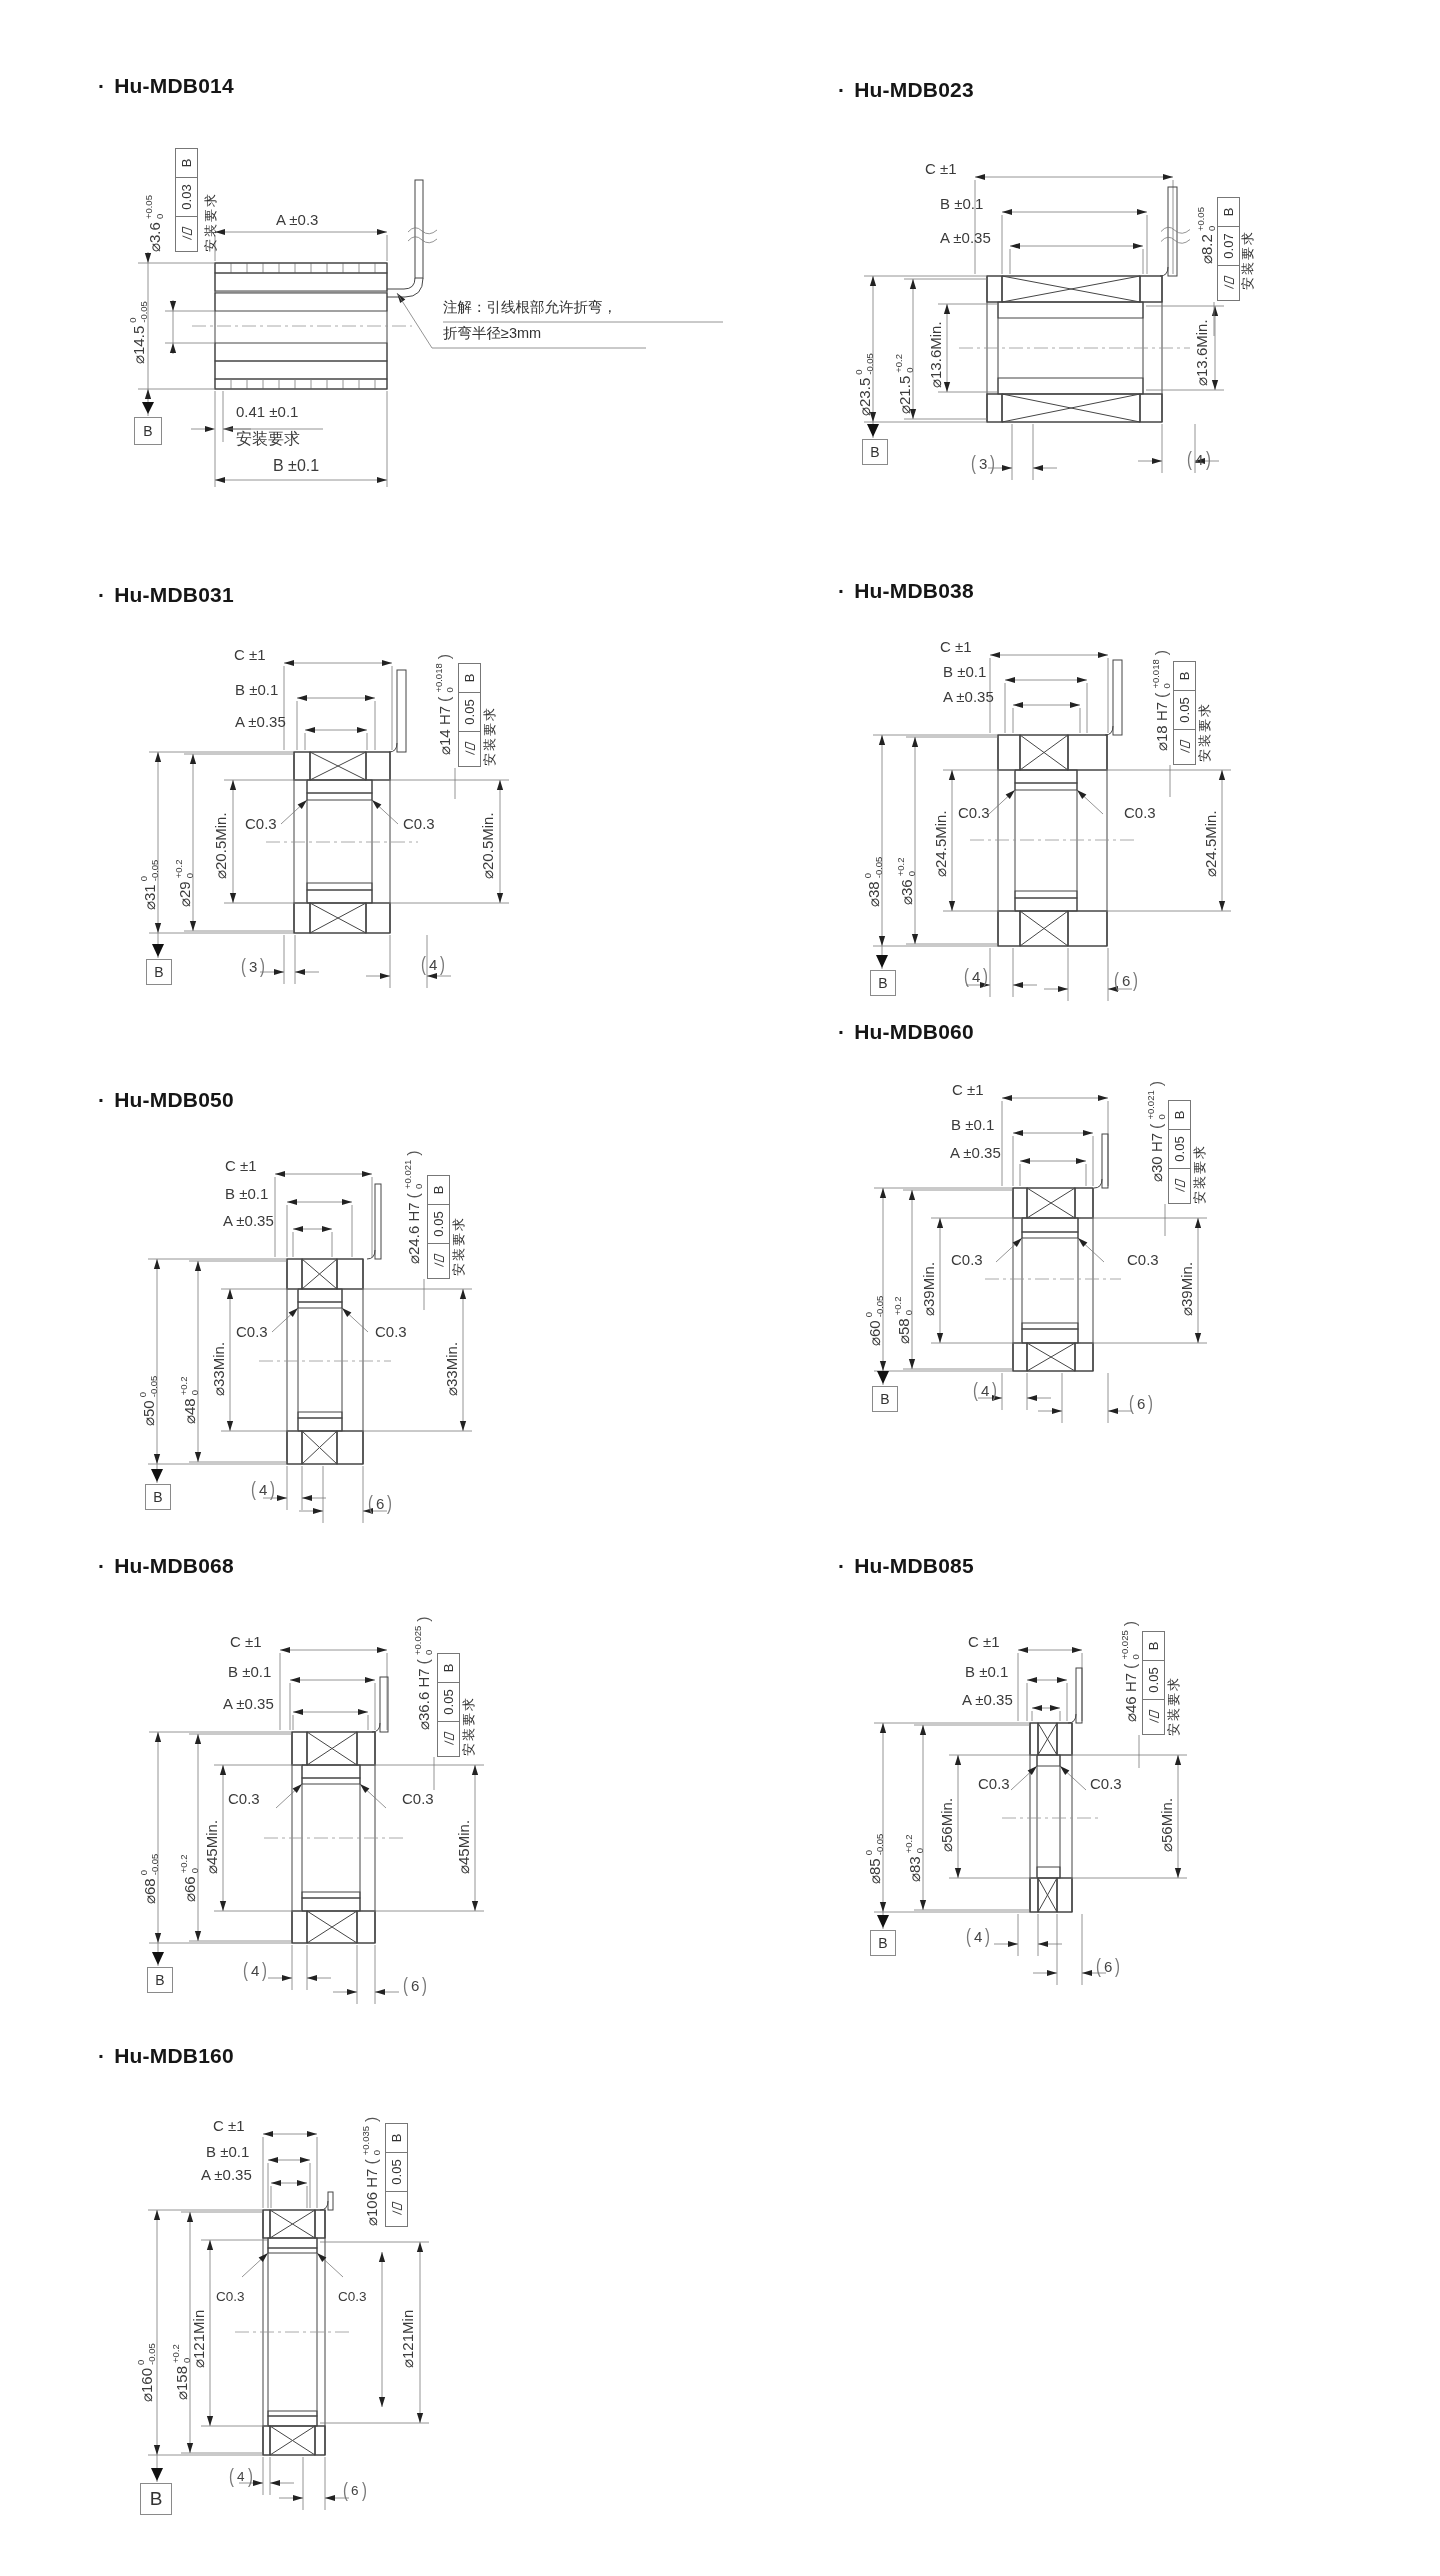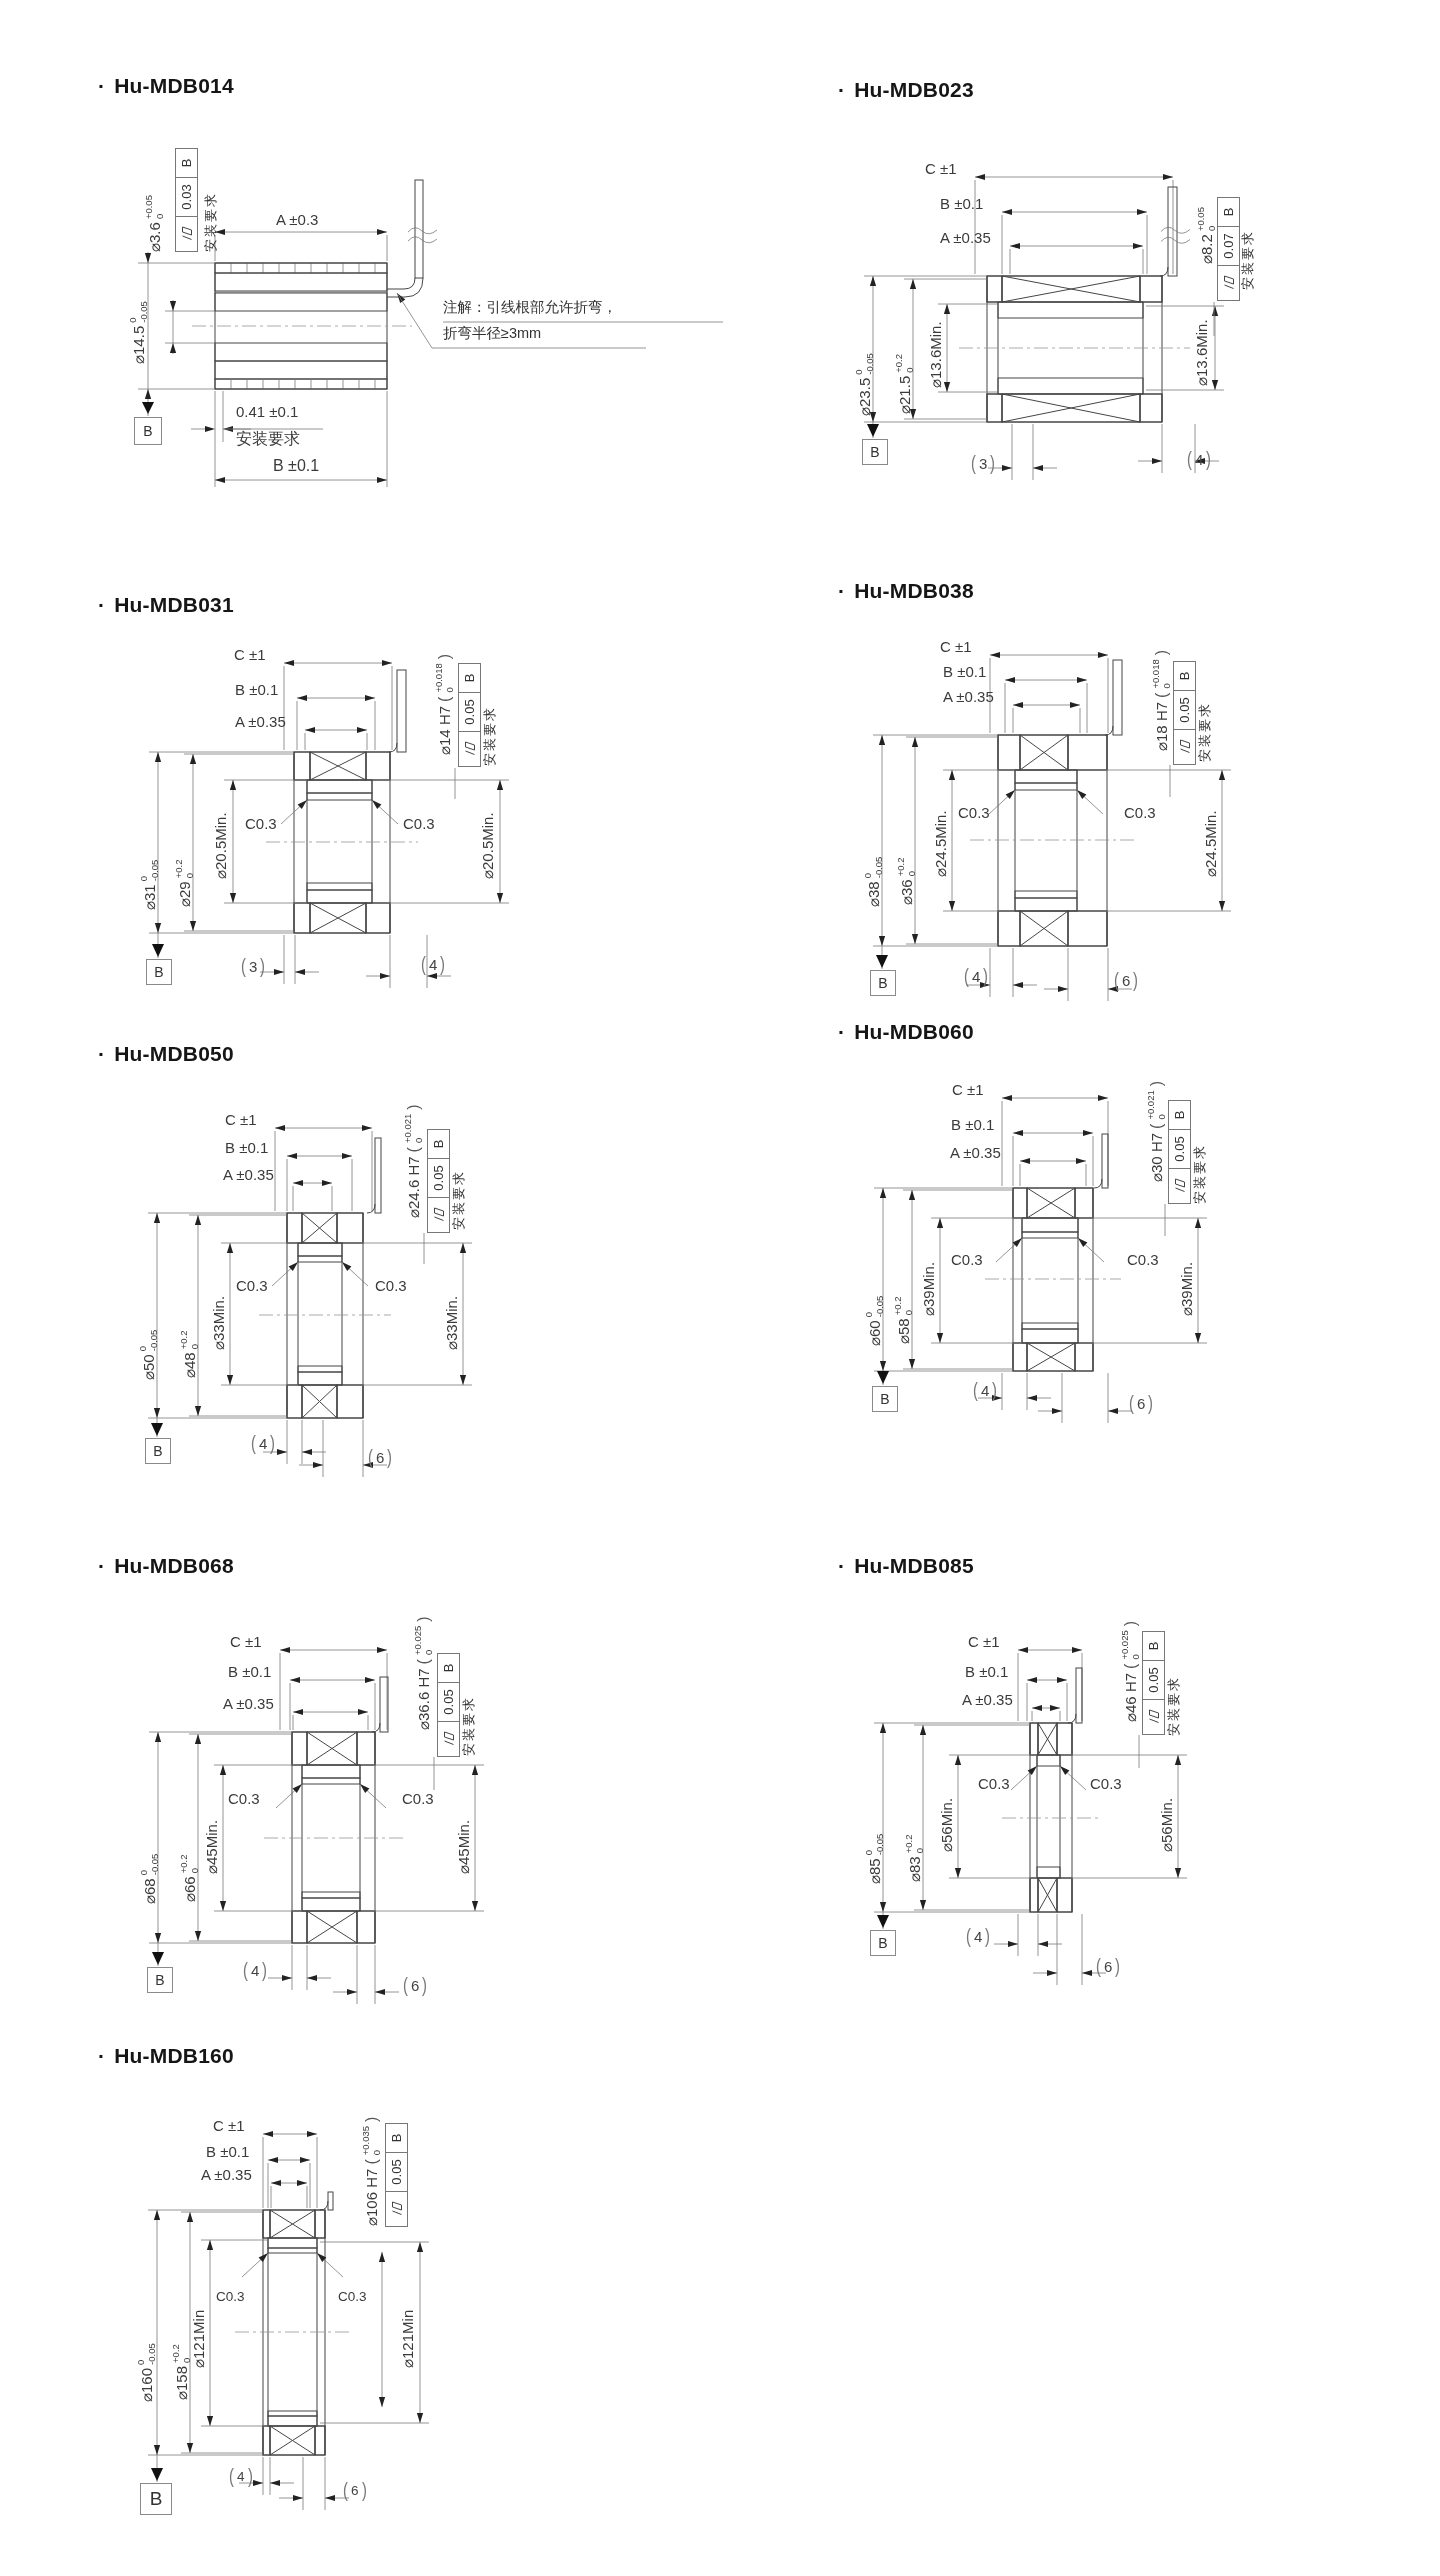--- a/index.html
+++ b/index.html
@@ -361,21 +361,21 @@
         <polygon points="214,407 204.0,403.9 204.0,410.1" class="aw"></polygon>
         <line x1="225" y1="407" x2="249" y2="407" class="tn"></line>
         <polygon points="225,407 235.0,410.1 235.0,403.9" class="aw"></polygon>
         <line x1="320" y1="370" x2="320" y2="423" class="tn"></line>
         <line x1="357" y1="370" x2="357" y2="423" class="tn"></line>
         <line x1="296" y1="411" x2="320" y2="411" class="tn"></line>
         <polygon points="320,411 310.0,407.9 310.0,414.1" class="aw"></polygon>
         <line x1="357" y1="411" x2="381" y2="411" class="tn"></line>
         <polygon points="357,411 367.0,414.1 367.0,407.9" class="aw"></polygon>
       </svg>
-    <div class="title" style="left:28px;top:28px"><span class="bu">·</span><span>Hu-MDB031</span></div>
+    <div class="title" style="left:28px;top:18px"><span class="bu">·</span><span>Hu-MDB031</span></div>
     <div class="lbl" style="left:164px;top:82px">C ±1</div>
     <div class="lbl" style="left:165px;top:117px">B ±0.1</div>
     <div class="lbl" style="left:165px;top:149px">A ±0.35</div>
     <div class="lb rot lbl" style="left:69px;top:345px">
         <span>⌀31</span>
         <span class="tol">
           <i>0</i>
           <i>-0.05</i>
         </span>
       </div>
@@ -551,21 +551,21 @@
         <span class="p">)</span>
       </div>
     <div class="ref" style="left:303px;top:406px">
         <span class="p">(</span>
         <span>6</span>
         <span class="p">)</span>
       </div>
     <div class="datum" style="left:60px;top:405px;width:26px;height:26px">B</div>
   </section>
 
-  <section class="cell" style="left:70px;top:1028px;width:640px;height:505px">
+  <section class="cell" style="left:70px;top:1074px;width:640px;height:505px">
     <svg class="art" viewBox="0 0 640 505">
         <line x1="205" y1="100" x2="302" y2="100" class="tn"></line>
         <polygon points="205,100 215.0,103.1 215.0,96.9" class="aw"></polygon>
         <polygon points="302,100 292.0,96.9 292.0,103.1" class="aw"></polygon>
         <line x1="205" y1="103" x2="205" y2="183" class="tn"></line>
         <line x1="302" y1="103" x2="302" y2="183" class="tn"></line>
         <line x1="217" y1="128" x2="282" y2="128" class="tn"></line>
         <polygon points="217,128 227.0,131.1 227.0,124.9" class="aw"></polygon>
         <polygon points="282,128 272.0,124.9 272.0,131.1" class="aw"></polygon>
         <line x1="217" y1="131" x2="217" y2="183" class="tn"></line>

